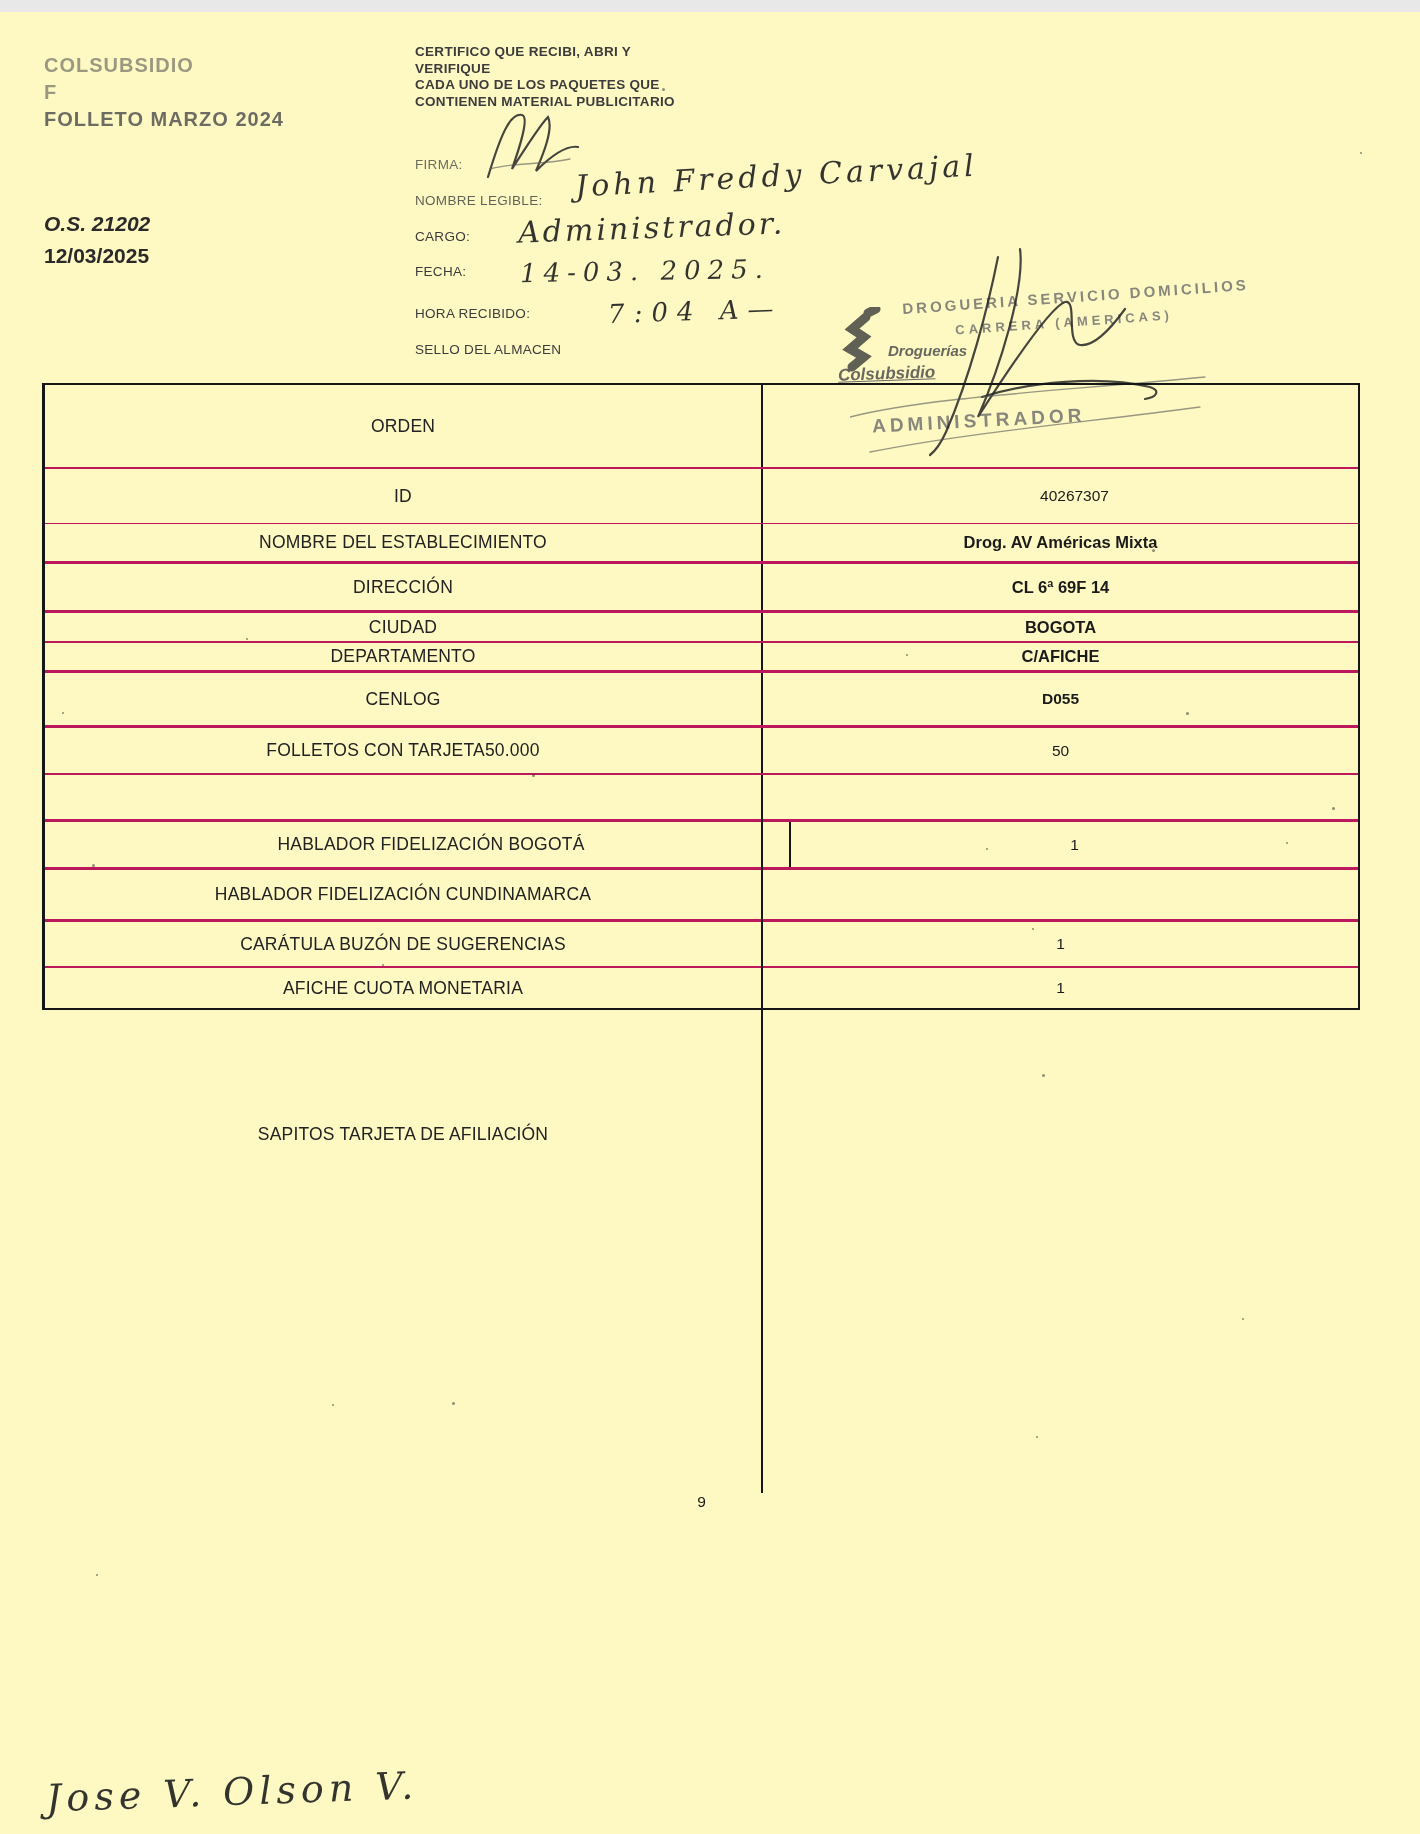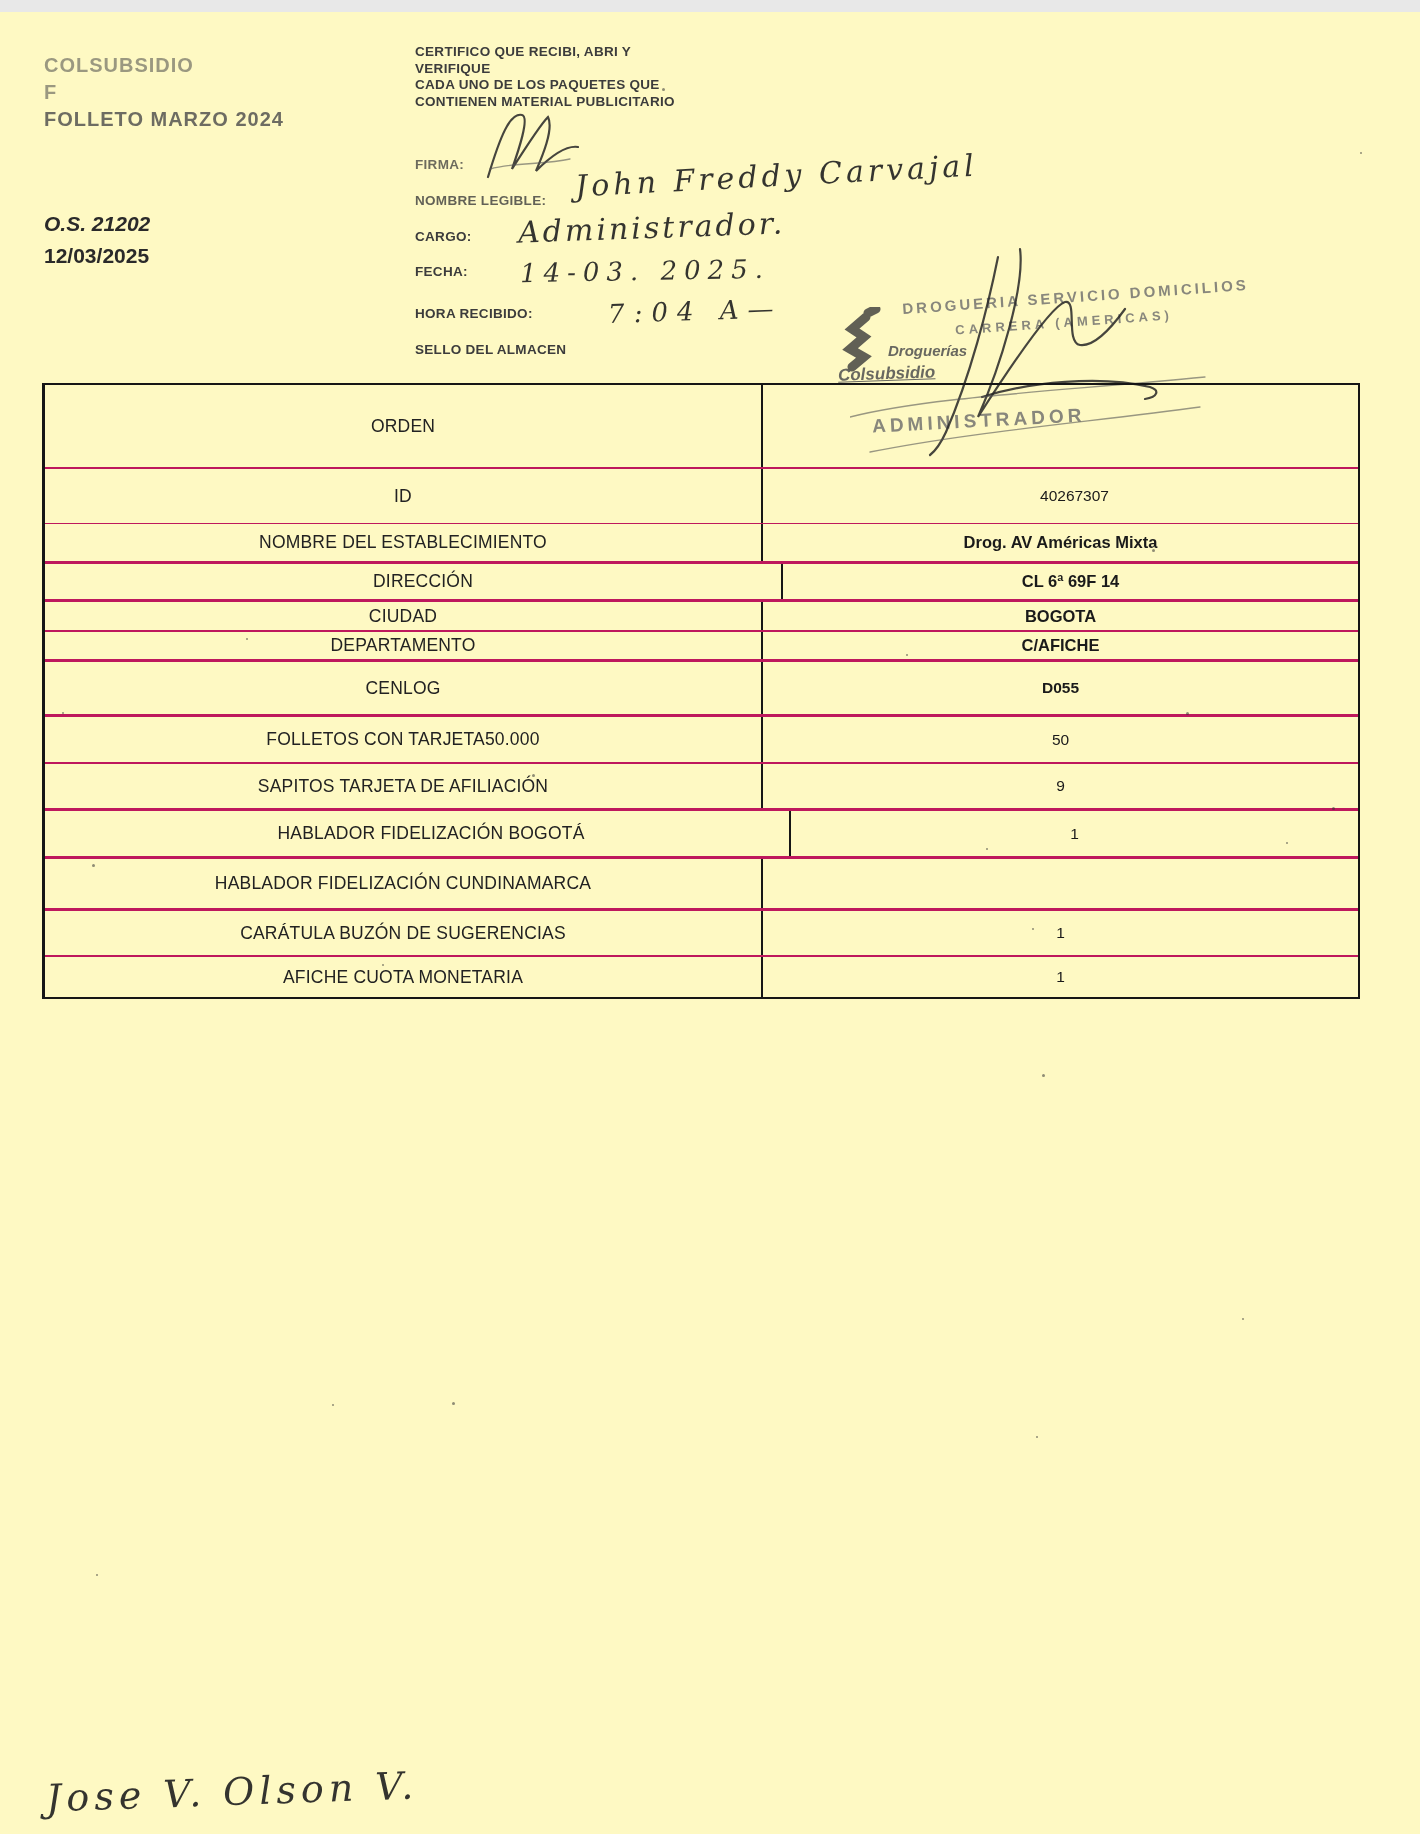--- a/index.html
+++ b/index.html
@@ -13,21 +13,21 @@
     overflow:hidden;
   }
   
   .hdr-left{position:absolute;left:44px;top:40px;line-height:1.35;}
   .deg{color:#4a4a4a;opacity:.8;font-weight:bold;font-size:20px;letter-spacing:1px;}
   .deg-light{opacity:.55;}
   .hdr-os{position:absolute;left:44px;top:200px;font-weight:bold;font-size:21px;color:#2a2a2a;font-style:italic;}
   .hdr-date{position:absolute;left:44px;top:232px;font-weight:bold;font-size:21px;color:#2a2a2a;}
   
   .cert{position:absolute;left:415px;top:32px;width:330px;font-size:13.5px;font-weight:bold;color:#3c3c3c;line-height:16.5px;letter-spacing:.3px;}
-  .field-label{position:absolute;font-size:13.5px;font-weight:bold;color:#3c3c3c;letter-spacing:.3px;}
+  .field-label{position:absolute;font-size:13.5px;font-weight:normal;color:#3c3c3c;letter-spacing:.3px;}
   
   .hw{
     position:absolute;
     font-family:"DejaVu Serif",serif;
     font-style:italic;
     color:#1f1f1f;
     white-space:nowrap;
     opacity:.9;
   }
   
@@ -45,22 +45,22 @@
     width:718px;flex:0 0 718px;box-sizing:border-box;
     border-right:2px solid #161616;
     display:flex;align-items:center;justify-content:center;
     font-size:17.5px;color:#222;text-align:center;letter-spacing:.2px;
   }
   .tcell-r{
     flex:1;display:flex;align-items:center;justify-content:center;
     font-size:15.5px;color:#1a1a1a;text-align:center;
   }
   .r0{height:84px;} .r1{height:55px;border-bottom-width:1px;gap:28px;} .r2{height:40px;border-bottom-width:3px;}
-  .r3{height:38px;border-bottom-width:3px;padding-left:20px;} .r4{height:30px;} .r5{height:30px;border-bottom-width:3px;}
-  .r6{height:55px;border-bottom-width:3px;} .r7{height:47px;} .r8{height:47px;border-bottom-width:3px;}
+  .r3{height:49px;border-bottom-width:3px;} .r4{height:30px;} .r5{height:30px;border-bottom-width:3px;}
+  .r6{height:55px;border-bottom-width:3px;} .r7{height:47px;} .r8{height:47px;border-bottom-width:3px;flex-direction:column;}
   .r9{height:48px;border-bottom-width:3px;padding-left:28px;} .r10{height:52px;border-bottom-width:3px;}
   .r11{height:46px;} .r12{height:40px;}
   .r2 .tcell-r,.r3 .tcell-r,.r4 .tcell-r,.r5 .tcell-r{font-weight:bold;font-size:16.5px;}
   .r6 .tcell-r{font-weight:600;}
   
   .sig{position:absolute;}
   .sig path{fill:none;stroke:#262626;stroke-width:2.2;stroke-linecap:round;opacity:.85;}
   .sig .thin{stroke-width:1.3;stroke:#555;opacity:.6;}
   
   .noise span{position:absolute;background:#333;border-radius:50%;opacity:.55;}

